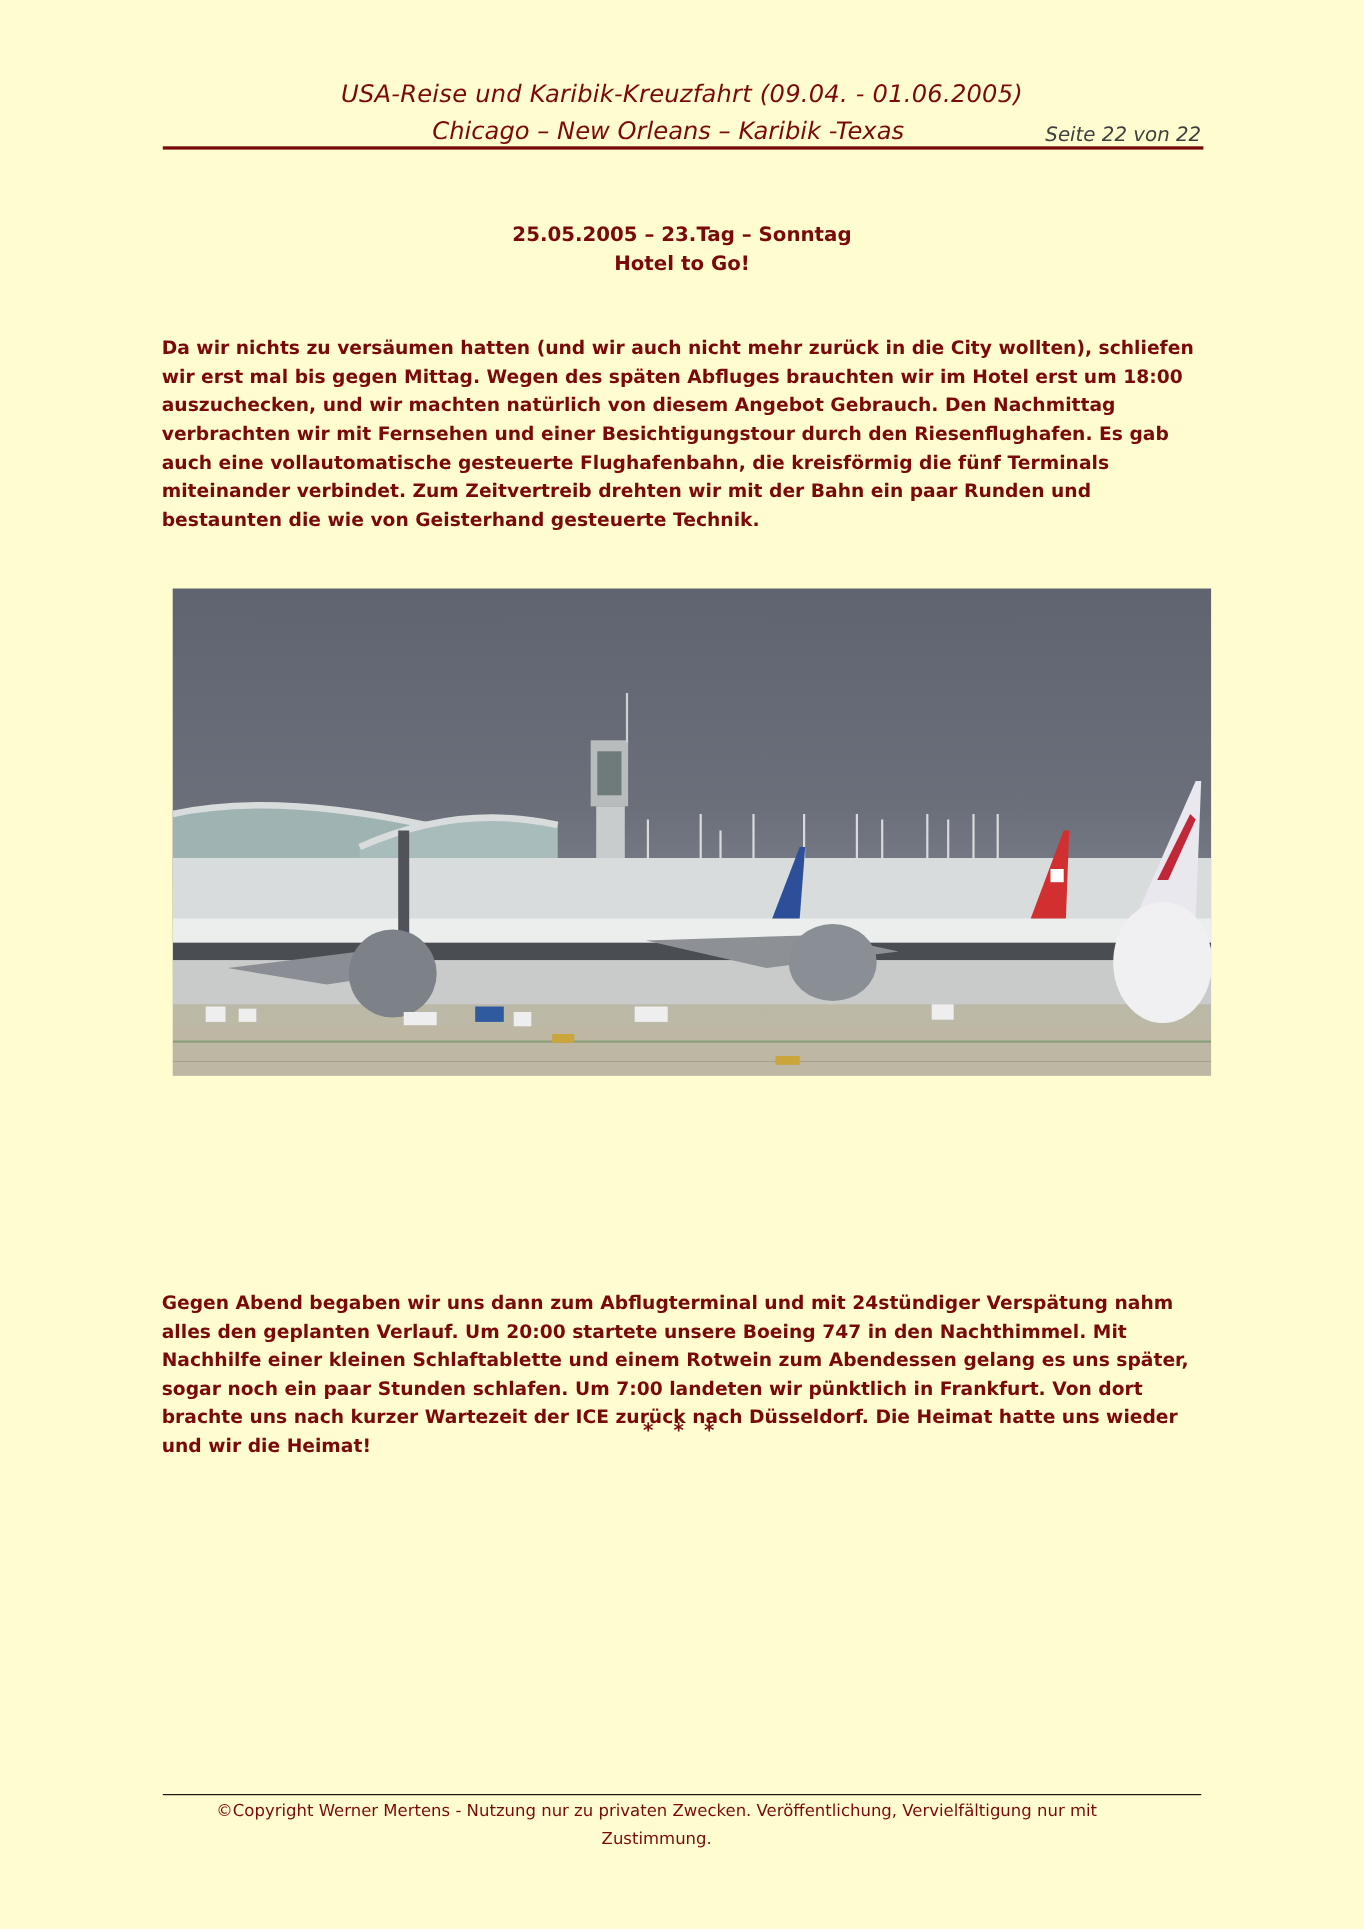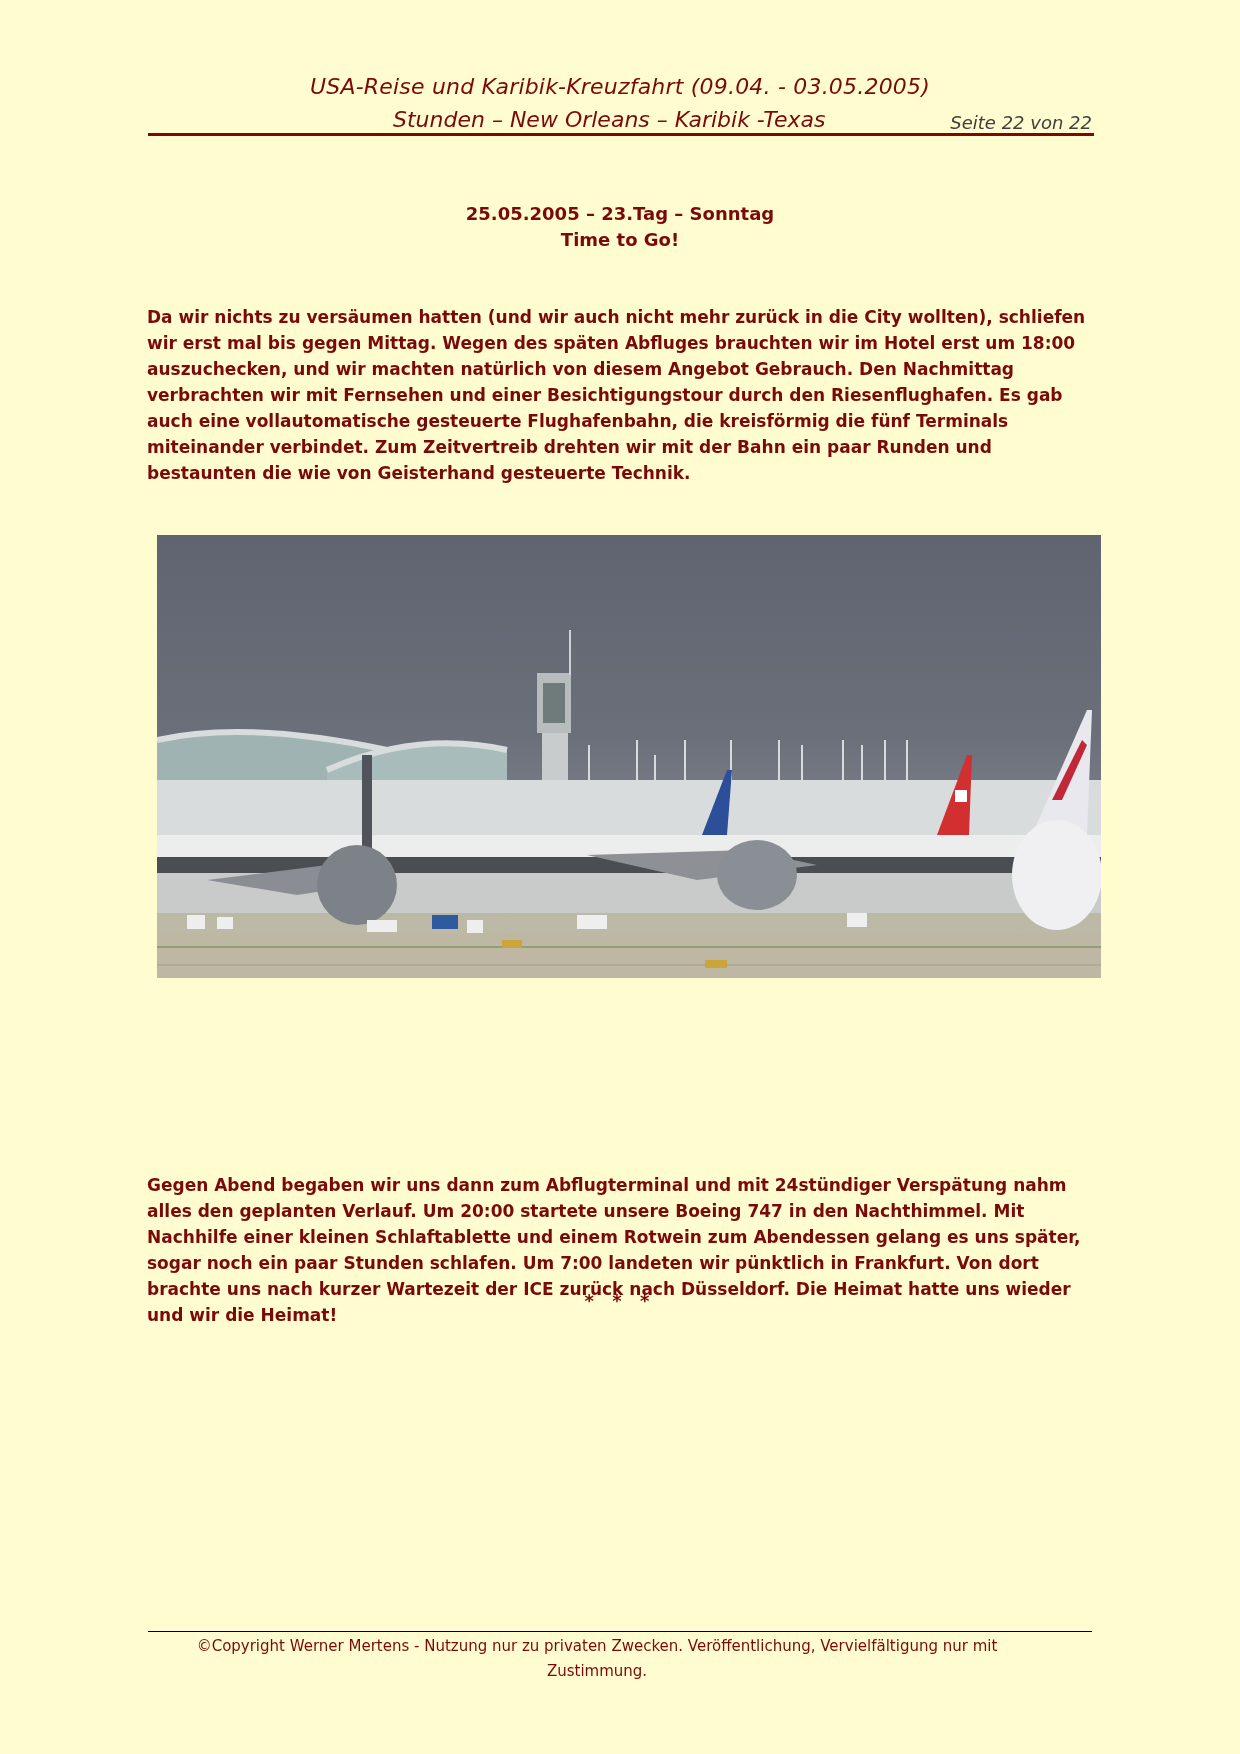--- a/index.html
+++ b/index.html
@@ -60,29 +60,29 @@
   }
   .footer-text {
     position: absolute; left: 147px; width: 900px; top: 1634px;
     font-size: 15px; line-height: 25px; color: #7A0A0A; text-align: center;
   }
 </style>
 </head>
 <body>
 
 <div>
-  <div class="header-line1">USA-Reise und Karibik-Kreuzfahrt  (09.04.  - 03.05.2005)</div>
-  <div class="header-line2">Stunden – New Orleans – Karibik -Texas</div>
+  <div class="header-line1">USA-Reise und Karibik-Kreuzfahrt  (09.04.  - 01.06.2005)</div>
+  <div class="header-line2">Chicago – New Orleans – Karibik -Texas</div>
   <div class="header-page">Seite 22 von 22</div>
   <div class="header-rule"></div>
 </div>
 
 <div class="day-title">
   <div>25.05.2005 – 23.Tag – Sonntag</div>
-  <div>Time to Go!</div>
+  <div>Hotel to Go!</div>
 </div>
 
 <p class="para para1" style="margin:0">Da wir nichts zu versäumen hatten (und wir auch nicht mehr zurück in die City wollten), schliefen wir erst mal bis gegen Mittag. Wegen des späten Abfluges brauchten wir im Hotel erst um 18:00 auszuchecken, und wir machten natürlich von diesem Angebot Gebrauch. Den Nachmittag verbrachten wir mit Fernsehen und einer Besichtigungstour durch den Riesenflughafen. Es gab auch eine vollautomatische gesteuerte Flughafenbahn, die kreisförmig die fünf Terminals miteinander verbindet. Zum Zeitvertreib drehten wir mit der Bahn ein paar Runden und bestaunten die wie von Geisterhand gesteuerte Technik.</p>
 
 <div class="photo">
   <svg width="944" height="443" viewBox="0 0 944 443">
 
     <path d="M0 205 Q90 185 230 215 L230 300 L0 300 Z" fill="#9fb3b3"></path>
     <path d="M170 235 Q260 195 350 215 L350 310 L170 310 Z" fill="#a9bcbc"></path>
     <path d="M0 205 Q90 185 230 215" stroke="#d8dcdc" stroke-width="6" fill="none"></path>

